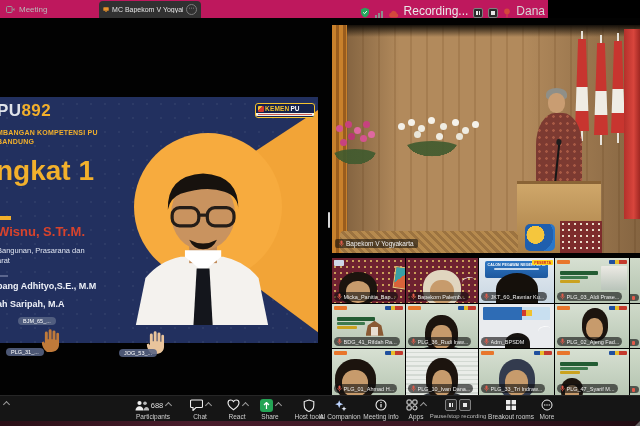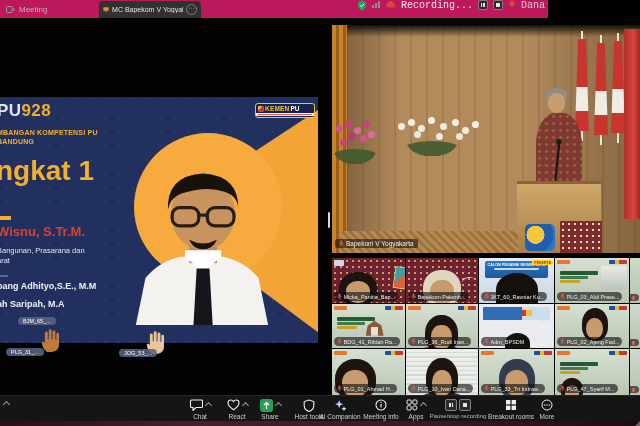--- a/index.html
+++ b/index.html
@@ -5,21 +5,21 @@
   html,body{margin:0;padding:0;background:#000;}
   body{width:640px;height:426px;overflow:hidden;font-family:"Liberation Sans",sans-serif;position:relative;}
   .screen{position:absolute;inset:0;background:#000;}
 
   
   .topbar{position:absolute;left:0;top:0;width:548px;height:18px;background:#be185d;z-index:40;}
   .tab-meeting{position:absolute;left:6px;top:0;height:18px;display:flex;align-items:center;gap:4px;font-size:8px;color:#b9b9b9;}
   .tab-active{position:absolute;left:99px;top:1px;height:17px;width:102px;background:#313131;border-radius:4px 4px 0 0;display:flex;align-items:center;gap:3px;padding:0 4px;box-sizing:border-box;}
   .tab-active .tlabel{font-size:7px;color:#e3e3e3;white-space:nowrap;overflow:hidden;max-width:72px;}
   .tabmenu{width:9px;height:9px;border:1px solid #7d7d7d;border-radius:50%;color:#bdbdbd;font-size:6px;line-height:7px;text-align:center;flex:none;}
-  .status{position:absolute;right:3px;top:0;height:18px;display:flex;align-items:flex-start;gap:5px;font-size:10px;color:#d6d6d6;font-family:Liberation Mono, monospace;}
+  .status{position:absolute;right:3px;top:0;height:18px;display:flex;align-items:flex-end;gap:5px;font-size:12px;color:#d6d6d6;}
   .sig{display:flex;align-items:flex-end;gap:1px;height:8px;}
   .sig i{display:block;width:2px;background:#8d8d8d;}
   .mini-btn{width:10px;height:10px;border:1px solid #808080;border-radius:2px;display:flex;align-items:center;justify-content:center;gap:1px;box-sizing:border-box;background:#2a2a2a;}
   .mini-btn .pb{width:1.5px;height:4px;background:#e6e6e6;}
   .mini-btn .sb{width:4px;height:4px;background:#e6e6e6;}
   .recdot{color:#e9e9e9;}
 
   
   .stage{position:absolute;left:0;top:18px;width:640px;height:377px;background:#020202;overflow:hidden;}
 
@@ -202,21 +202,21 @@
         <path d="M85 97 L97 97 L100 150 L82 150 Z" fill="#14161c"></path>
       </svg>
       <div class="kemenpu">
         <div class="row">
           <span class="mark"></span>
           <span class="k1">KEMEN</span>
           <span class="k2">PU</span>
         </div>
         <div class="sub"></div>
       </div>
-      <div class="s-code"><span class="cp">PU</span><span class="cs">928</span></div>
+      <div class="s-code"><span class="cp">PU</span><span class="cs">892</span></div>
       <div class="s-sub l1">MBANGAN KOMPETENSI PU</div>
       <div class="s-sub l2">BANDUNG</div>
       <div class="s-head">ngkat 1</div>
       <div class="s-dash"></div>
       <div class="s-name">Wisnu, S.Tr.M.</div>
       <div class="s-desc d1">Bangunan, Prasarana dan</div>
       <div class="s-desc d2">arat</div>
       <div class="s-sep"></div>
       <div class="s-pers m1">bang Adhityo,S.E., M.M</div>
       <div class="s-pers m2">ah Saripah, M.A</div>
@@ -494,20 +494,33 @@
       <path d="M8 23c-3-2.2-4.6-5.4-4.6-8.6l1.7-.6 1 1.6V6.2a1.3 1.3 0 012.6 0v5.6h.8V4.2a1.3 1.3 0 012.6 0v7.6h.8V5.2a1.3 1.3 0 012.6 0v7h.8V7.2a1.2 1.2 0 012.4 0v9.2c0 3.8-2.7 6.6-6.8 6.6z" fill="#e9c49c"></path>
     </svg>
     <div class="rbadge" style="left:6px;top:330px;"><span>PLG_31_...</span></div>
     <div class="rbadge" style="left:119px;top:331px;"><span>JOG_53_...</span></div>
 
   </main>
 
   <footer class="toolbar">
     <span class="caret leftcaret"></span>
 
+    <div class="tbtn" style="left:126px;width:54px;">
+      <div class="irow">
+        <svg width="14" height="11" viewBox="0 0 14 11">
+            <circle cx="4.5" cy="3" r="2.1" fill="#eee"></circle>
+            <path d="M.5 10.5c0-2.6 1.8-4.2 4-4.2s4 1.6 4 4.2z" fill="#eee"></path>
+            <circle cx="10" cy="3.2" r="1.8" fill="#bbb"></circle>
+            <path d="M8.6 10.5c.2-2.2 1.4-3.6 2.9-3.6 1.4 0 2.6 1.4 2.9 3.6z" fill="#bbb"></path>
+          </svg>
+        <span class="count">688</span>
+        <span class="caret"></span>
+      </div>
+      <span class="lbl">Participants</span>
+    </div>
 
     <div class="tbtn" style="left:183px;width:34px;">
       <div class="irow">
         <svg width="13" height="12" viewBox="0 0 13 12">
             <path d="M1.5 1h10a1 1 0 011 1v5.5a1 1 0 01-1 1H6l-3 3v-3H1.5a1 1 0 01-1-1V2a1 1 0 011-1z" fill="none" stroke="#eee" stroke-width="1.1"></path>
           </svg>
         <span class="caret"></span>
       </div>
       <span class="lbl">Chat</span>
     </div>

